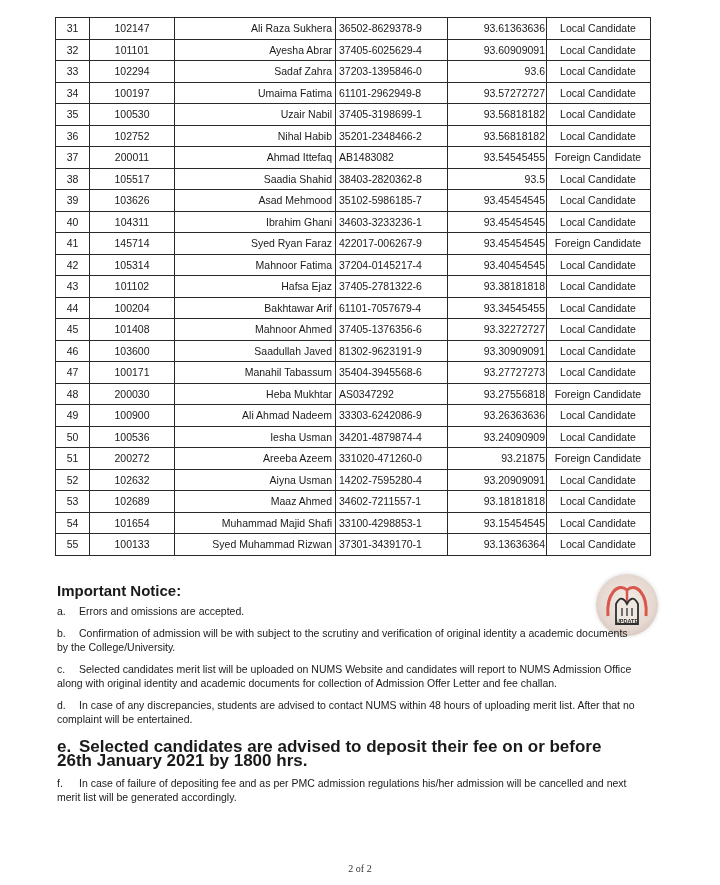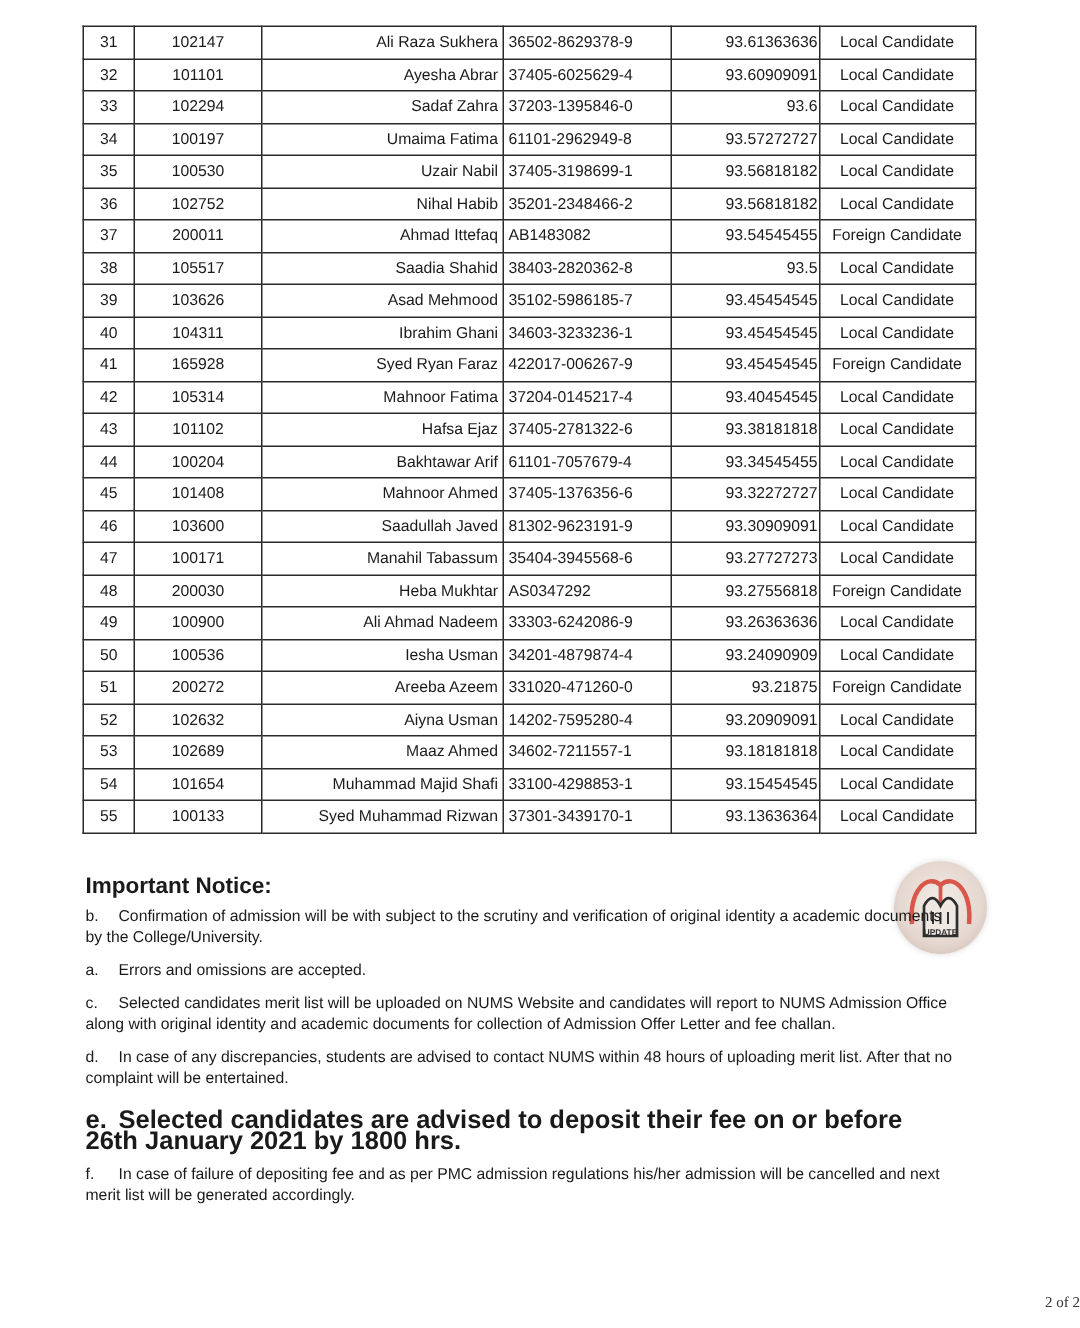--- a/index.html
+++ b/index.html
@@ -27,21 +27,21 @@
     .notice-item { margin: 0 0 8px 0; }
     .notice-item .lbl { display: inline-block; width: 22px; }
     .notice-item.bold { font-weight: bold; font-size: 17px; margin-top: 14px; }
 
     .logo {
       position: absolute; left: 596px; top: 574px; width: 62px; height: 62px; border-radius: 50%;
       background: radial-gradient(circle at 50% 45%, #f4eee8 0%, #e4d7cf 60%, #c9b1a8 100%);
       box-shadow: 0 0 4px rgba(0,0,0,0.15);
     }
     .page-num {
-      position: absolute; left: 0; width: 720px; top: 863px; text-align: right;
+      position: absolute; left: 0; width: 720px; top: 863px; text-align: center;
       font-family: "Liberation Serif", serif; font-size: 10px; color: #333;
     }
   </style>
 </head>
 <body>
 
 <table class="merit-table">
   <tbody id="table-body">
       <tr>
         <td class="c-sr">31</td>
@@ -118,21 +118,21 @@
       <tr>
         <td class="c-sr">40</td>
         <td class="c-roll">104311</td>
         <td class="c-name">Ibrahim Ghani</td>
         <td class="c-cnic">34603-3233236-1</td>
         <td class="c-agg">93.45454545</td>
         <td class="c-type">Local Candidate</td>
       </tr>
       <tr>
         <td class="c-sr">41</td>
-        <td class="c-roll">165928</td>
+        <td class="c-roll">145714</td>
         <td class="c-name">Syed Ryan Faraz</td>
         <td class="c-cnic">422017-006267-9</td>
         <td class="c-agg">93.45454545</td>
         <td class="c-type">Foreign Candidate</td>
       </tr>
       <tr>
         <td class="c-sr">42</td>
         <td class="c-roll">105314</td>
         <td class="c-name">Mahnoor Fatima</td>
         <td class="c-cnic">37204-0145217-4</td>
@@ -254,22 +254,22 @@
     <line x1="26" y1="34" x2="26" y2="42" stroke="#2e2e2e" stroke-width="1.3"></line>
     <line x1="31" y1="34" x2="31" y2="42" stroke="#2e2e2e" stroke-width="1.3"></line>
     <line x1="36" y1="34" x2="36" y2="42" stroke="#2e2e2e" stroke-width="1.3"></line>
     <text x="31" y="49" font-size="5.5" text-anchor="middle" fill="#2e2e2e" font-family="Liberation Sans, sans-serif" font-weight="bold">UPDATE</text>
   </svg>
 </div>
 
 <div class="notice">
   <div class="notice-title">Important Notice:</div>
   <div id="notice-items">
+      <div class="notice-item"><span class="lbl">a.</span><span>Errors and omissions are accepted.</span></div>
       <div class="notice-item"><span class="lbl">b.</span><span>Confirmation of admission will be with subject to the scrutiny and verification of original identity a academic documents by the College/University.</span></div>
-      <div class="notice-item"><span class="lbl">a.</span><span>Errors and omissions are accepted.</span></div>
       <div class="notice-item"><span class="lbl">c.</span><span>Selected candidates merit list will be uploaded on NUMS Website and candidates will report to NUMS Admission Office along with original identity and academic documents for collection of Admission Offer Letter and fee challan.</span></div>
       <div class="notice-item"><span class="lbl">d.</span><span>In case of any discrepancies, students are advised to contact NUMS within 48 hours of uploading merit list. After that no complaint will be entertained.</span></div>
       <div class="notice-item bold"><span class="lbl">e.</span><span>Selected candidates are advised to deposit their fee on or before 26th January 2021 by 1800 hrs.</span></div>
       <div class="notice-item"><span class="lbl">f.</span><span>In case of failure of depositing fee and as per PMC admission regulations his/her admission will be cancelled and next merit list will be generated accordingly.</span></div>
     </div>
 </div>
 
 <div class="page-num">2 of 2</div>
 
 </body></html>

